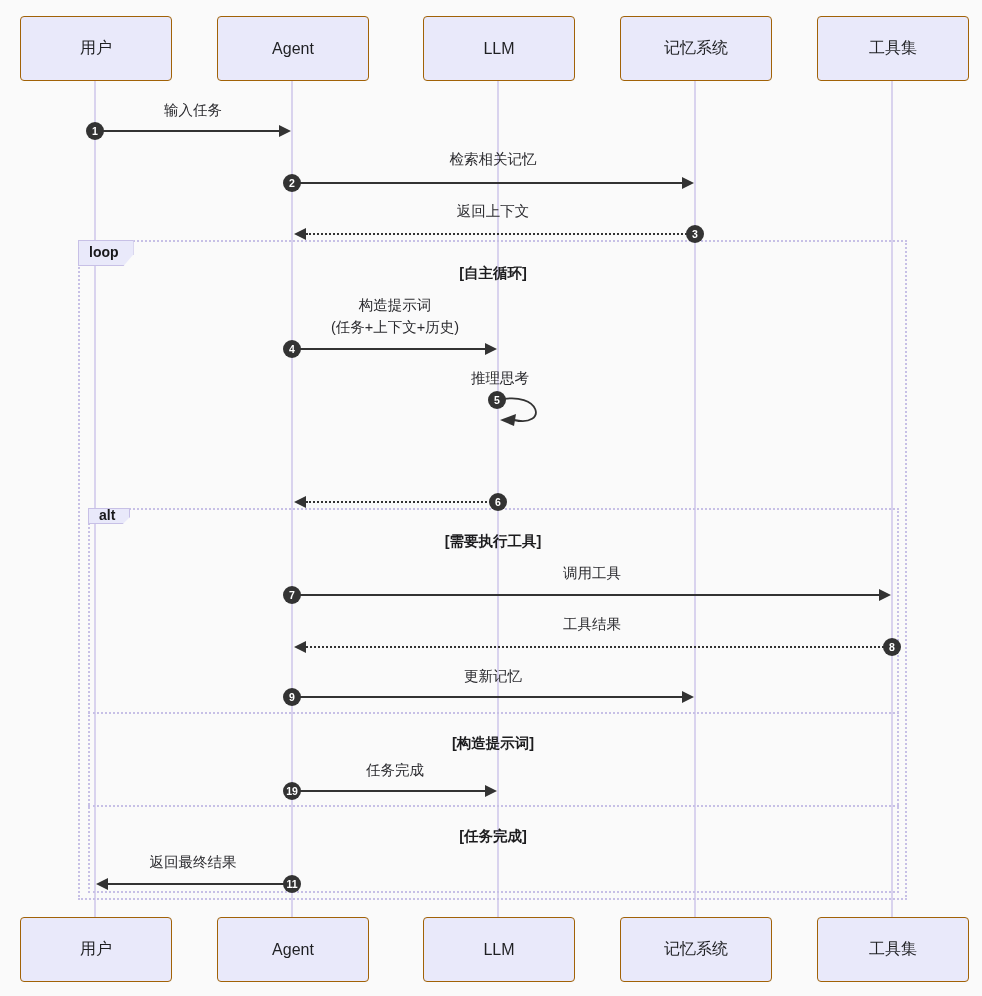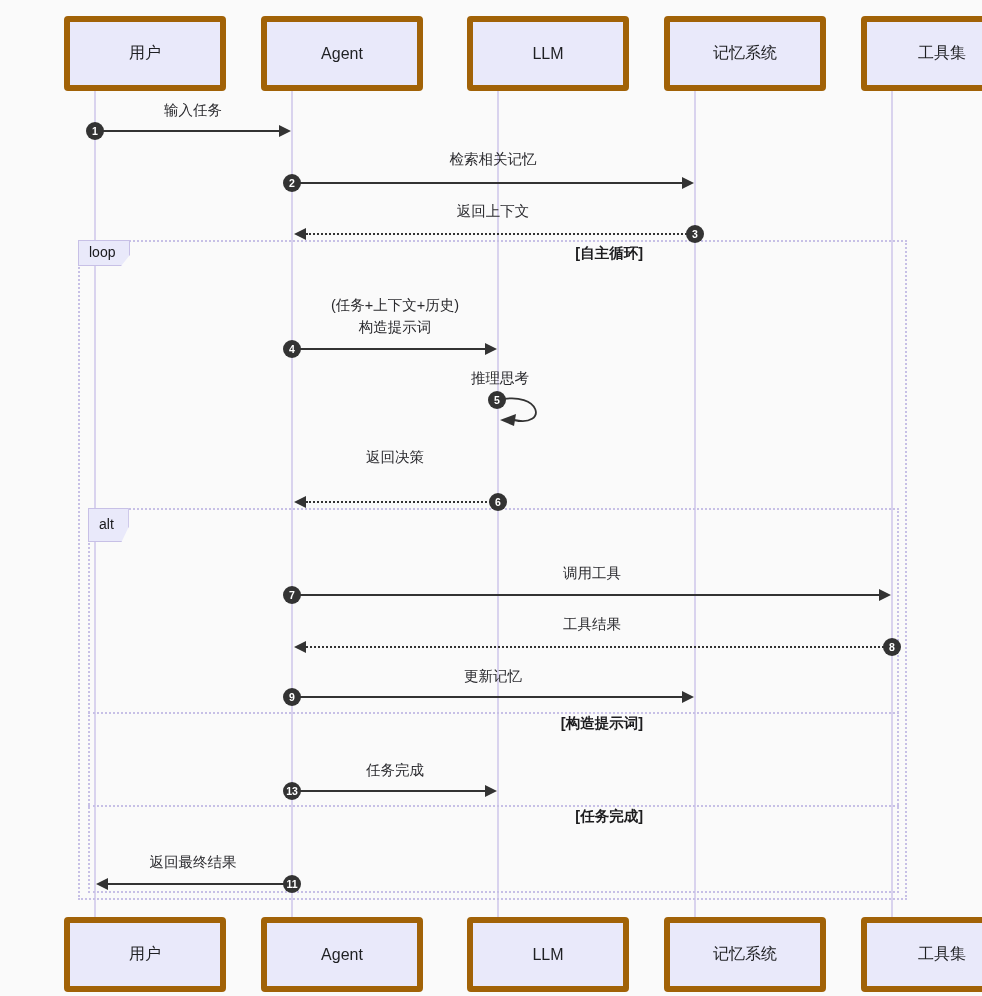--- a/index.html
+++ b/index.html
@@ -10,50 +10,52 @@
   .canvas{
     position:relative;
     width:982px;height:996px;
     background:#fafafa;
     overflow:hidden;
   }
   .actor-box{
     position:absolute;
     width:150px;height:63px;
     background:#e9e9fa;
-    border:6px solid #a16207;
+    border:1px solid #a16207;
     border-radius:4px;
     display:flex;align-items:center;justify-content:center;
-    font-size:16px;color:#1f2023;margin-left:44px;
+    font-size:16px;color:#1f2023;
   }
   .lifeline{
     position:absolute;
     width:2px;top:81px;height:836px;
     background:#d9d3ee;
   }
   .frame{
     position:absolute;
     border:2px dotted #c7c0e6;
     box-sizing:border-box;
   }
   .frame-tab{
     position:absolute;
     background:#e9e9fa;
     border:1px solid #c7c0e6;
     box-sizing:border-box;
     font-size:14px;color:#18181b;
     display:flex;align-items:center;
     padding:0 14px 3px 10px;
     clip-path:polygon(0 0,100% 0,100% 55%,82% 100%,0 100%);
+    font-weight:bold;
   }
   .condition{
     position:absolute;
-    width:300px;text-align:right;
+    width:300px;text-align:center;
     font-size:14.5px;font-weight:600;color:#1c1c1e;
     line-height:18px;
+    margin-top:20px;
   }
   .divider{
     position:absolute;height:0;
     border-top:2px dotted #c7c0e6;
   }
   .msg-label{
     position:absolute;
     width:300px;text-align:center;
     font-size:14.5px;color:#2a2a2e;
     line-height:22px;
@@ -91,23 +93,24 @@
   <div class="lifeline" style="left:694px"></div>
   <div class="lifeline" style="left:891px"></div>
 
   <div class="frame" style="left:78px;top:240px;width:829px;height:660px"></div>
   <div class="frame-tab" style="left:78px;top:240px;height:26px">
     <span>loop</span>
   </div>
   <div class="condition" style="left:343px;top:244px">[自主循环]</div>
 
   <div class="frame" style="left:88px;top:508px;width:811px;height:385px"></div>
-  <div class="frame-tab" style="left:88px;top:508px;height:34px">
+  <div class="frame-tab" style="left:88px;top:508px;height:16px">
     <span>alt</span>
   </div>
+  <div class="condition" style="left:343px;top:512px">[需要执行工具]</div>
   <div class="divider" style="left:88px;top:712px;width:811px"></div>
   <div class="condition" style="left:343px;top:714px">[构造提示词]</div>
   <div class="divider" style="left:88px;top:805px;width:811px"></div>
   <div class="condition" style="left:343px;top:807px">[任务完成]</div>
 
   <div class="msg-label" style="left:43px;top:99px">输入任务</div>
   <div class="line-solid" style="left:95px;top:130px;width:186px"></div>
   <div class="head-right" style="left:279px;top:125px"></div>
   <div class="badge" style="left:86px;top:122px">1</div>
 
@@ -115,36 +118,35 @@
   <div class="line-solid" style="left:292px;top:182px;width:392px"></div>
   <div class="head-right" style="left:682px;top:177px"></div>
   <div class="badge" style="left:283px;top:174px">2</div>
 
   <div class="msg-label" style="left:343px;top:200px">返回上下文</div>
   <div class="line-dotted" style="left:306px;top:233px;width:389px"></div>
   <div class="head-left" style="left:294px;top:228px"></div>
   <div class="badge" style="left:686px;top:225px">3</div>
 
   <div class="msg-label" style="left:245px;top:294px">
+    <div>构造提示词</div>
     <div>(任务+上下文+历史)</div>
-    <div>构造提示词</div>
   </div>
   <div class="line-solid" style="left:292px;top:348px;width:193px"></div>
   <div class="head-right" style="left:485px;top:343px"></div>
   <div class="badge" style="left:283px;top:340px">4</div>
 
   <div class="msg-label" style="left:350px;top:367px">推理思考</div>
   <svg class="selfloop" style="left:490px;top:388px" width="70" height="44">
     <path d="M 8 12 C 52 2, 58 40, 24 32" stroke="#333333" stroke-width="1.8" fill="none"></path>
     <polygon points="10,32 26,26 24,38" fill="#333333"></polygon>
   </svg>
   <div class="badge" style="left:488px;top:391px">5</div>
 
   <div class="msg-label" style="left:245px;top:446px">
-    <div>返回决策</div>
   </div>
   <div class="line-dotted" style="left:306px;top:501px;width:192px"></div>
   <div class="head-left" style="left:294px;top:496px"></div>
   <div class="badge" style="left:489px;top:493px">6</div>
 
   <div class="msg-label" style="left:442px;top:562px">调用工具</div>
   <div class="line-solid" style="left:292px;top:594px;width:587px"></div>
   <div class="head-right" style="left:879px;top:589px"></div>
   <div class="badge" style="left:283px;top:586px">7</div>
 
@@ -154,21 +156,21 @@
   <div class="badge" style="left:883px;top:638px">8</div>
 
   <div class="msg-label" style="left:343px;top:665px">更新记忆</div>
   <div class="line-solid" style="left:292px;top:696px;width:392px"></div>
   <div class="head-right" style="left:682px;top:691px"></div>
   <div class="badge" style="left:283px;top:688px">9</div>
 
   <div class="msg-label" style="left:245px;top:759px">任务完成</div>
   <div class="line-solid" style="left:292px;top:790px;width:193px"></div>
   <div class="head-right" style="left:485px;top:785px"></div>
-  <div class="badge" style="left:283px;top:782px">13</div>
+  <div class="badge" style="left:283px;top:782px">19</div>
 
   <div class="msg-label" style="left:43px;top:851px">返回最终结果</div>
   <div class="line-solid" style="left:108px;top:883px;width:184px"></div>
   <div class="head-left" style="left:96px;top:878px"></div>
   <div class="badge" style="left:283px;top:875px">11</div>
 
   <div class="actor-box" style="left:20px;top:16px">用户</div>
   <div class="actor-box" style="left:217px;top:16px">Agent</div>
   <div class="actor-box" style="left:423px;top:16px">LLM</div>
   <div class="actor-box" style="left:620px;top:16px">记忆系统</div>

